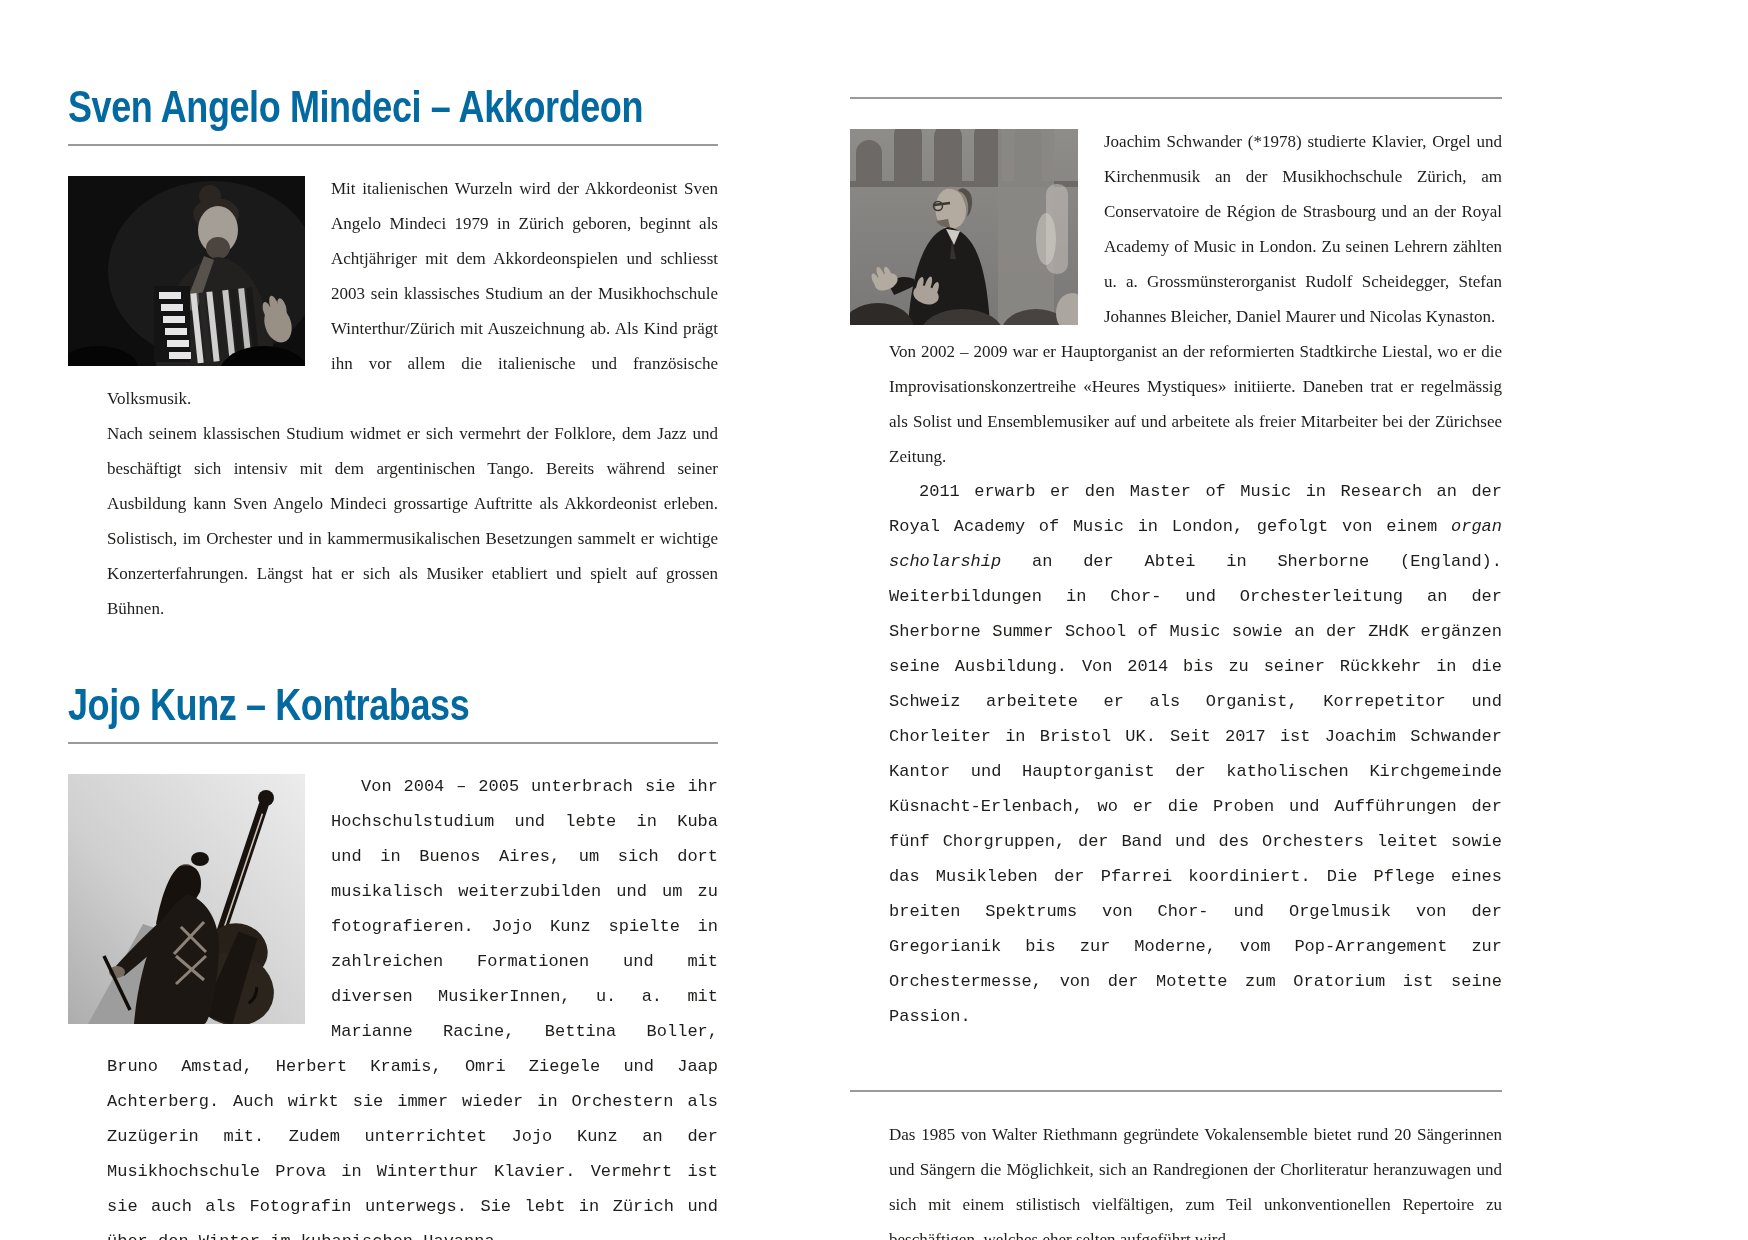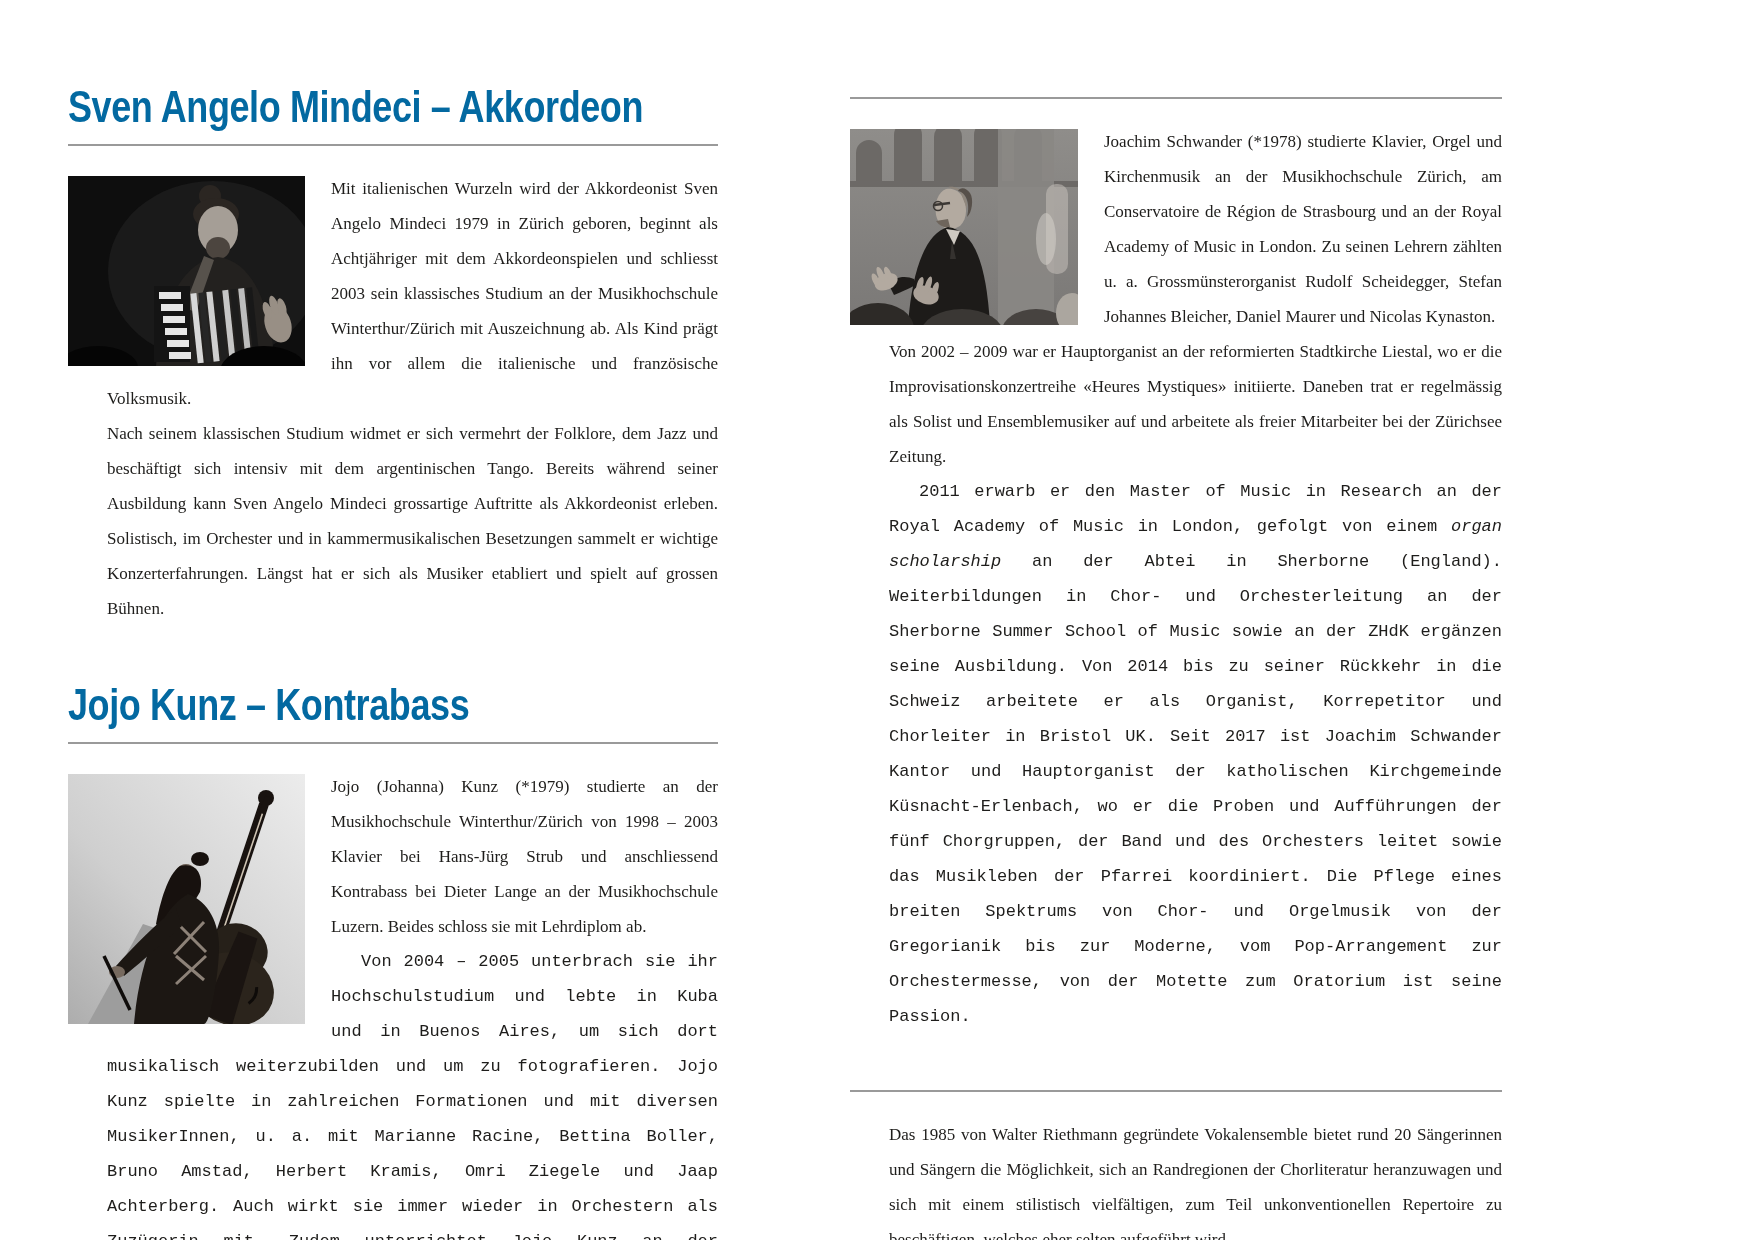--- a/index.html
+++ b/index.html
@@ -145,21 +145,20 @@
             <path d="M 110 150 L 138 178"></path>
             <path d="M 136 148 L 106 180"></path>
             <path d="M 108 182 L 136 206"></path>
             <path d="M 138 182 L 108 210"></path>
           </g>
           <path d="M 108 134 C 90 148 66 172 48 192 L 56 202 C 76 186 100 164 114 152 Z" fill="#1c1713"></path>
           <ellipse cx="49" cy="198" rx="8" ry="6" fill="#776a5f"></ellipse>
           <line x1="36" y1="182" x2="62" y2="236" stroke="#0f0c0a" stroke-width="3.5"></line>
         </svg>
       </figure>
-      <p>Jojo (Johanna) Kunz (*1979) studierte an der Musikhochschule Winterthur/Zürich von 1998 – 2003 Klavier bei Hans-Jürg Strub und anschliessend Kontrabass bei Dieter Lange an der Musikhochschule Luzern. Beides schloss sie mit Lehrdiplom ab.</p>
       <p class="indent">Von 2004 – 2005 unterbrach sie ihr Hochschulstudium und lebte in Kuba und in Buenos Aires, um sich dort musikalisch weiterzubilden und um zu fotografieren. Jojo Kunz spielte in zahlreichen Formationen und mit diversen MusikerInnen, u. a. mit Marianne Racine, Bettina Boller, Bruno Amstad, Herbert Kramis, Omri Ziegele und Jaap Achterberg. Auch wirkt sie immer wieder in Orchestern als Zuzügerin mit. Zudem unterrichtet Jojo Kunz an der Musikhochschule Prova in Winterthur Klavier. Vermehrt ist sie auch als Fotografin unterwegs. Sie lebt in Zürich und über den Winter im kubanischen Havanna.</p>
     </div>
   </section>
 
 </div>
 
 <div class="column col-right">
 
   <section class="section">
     <div class="rule"></div>

